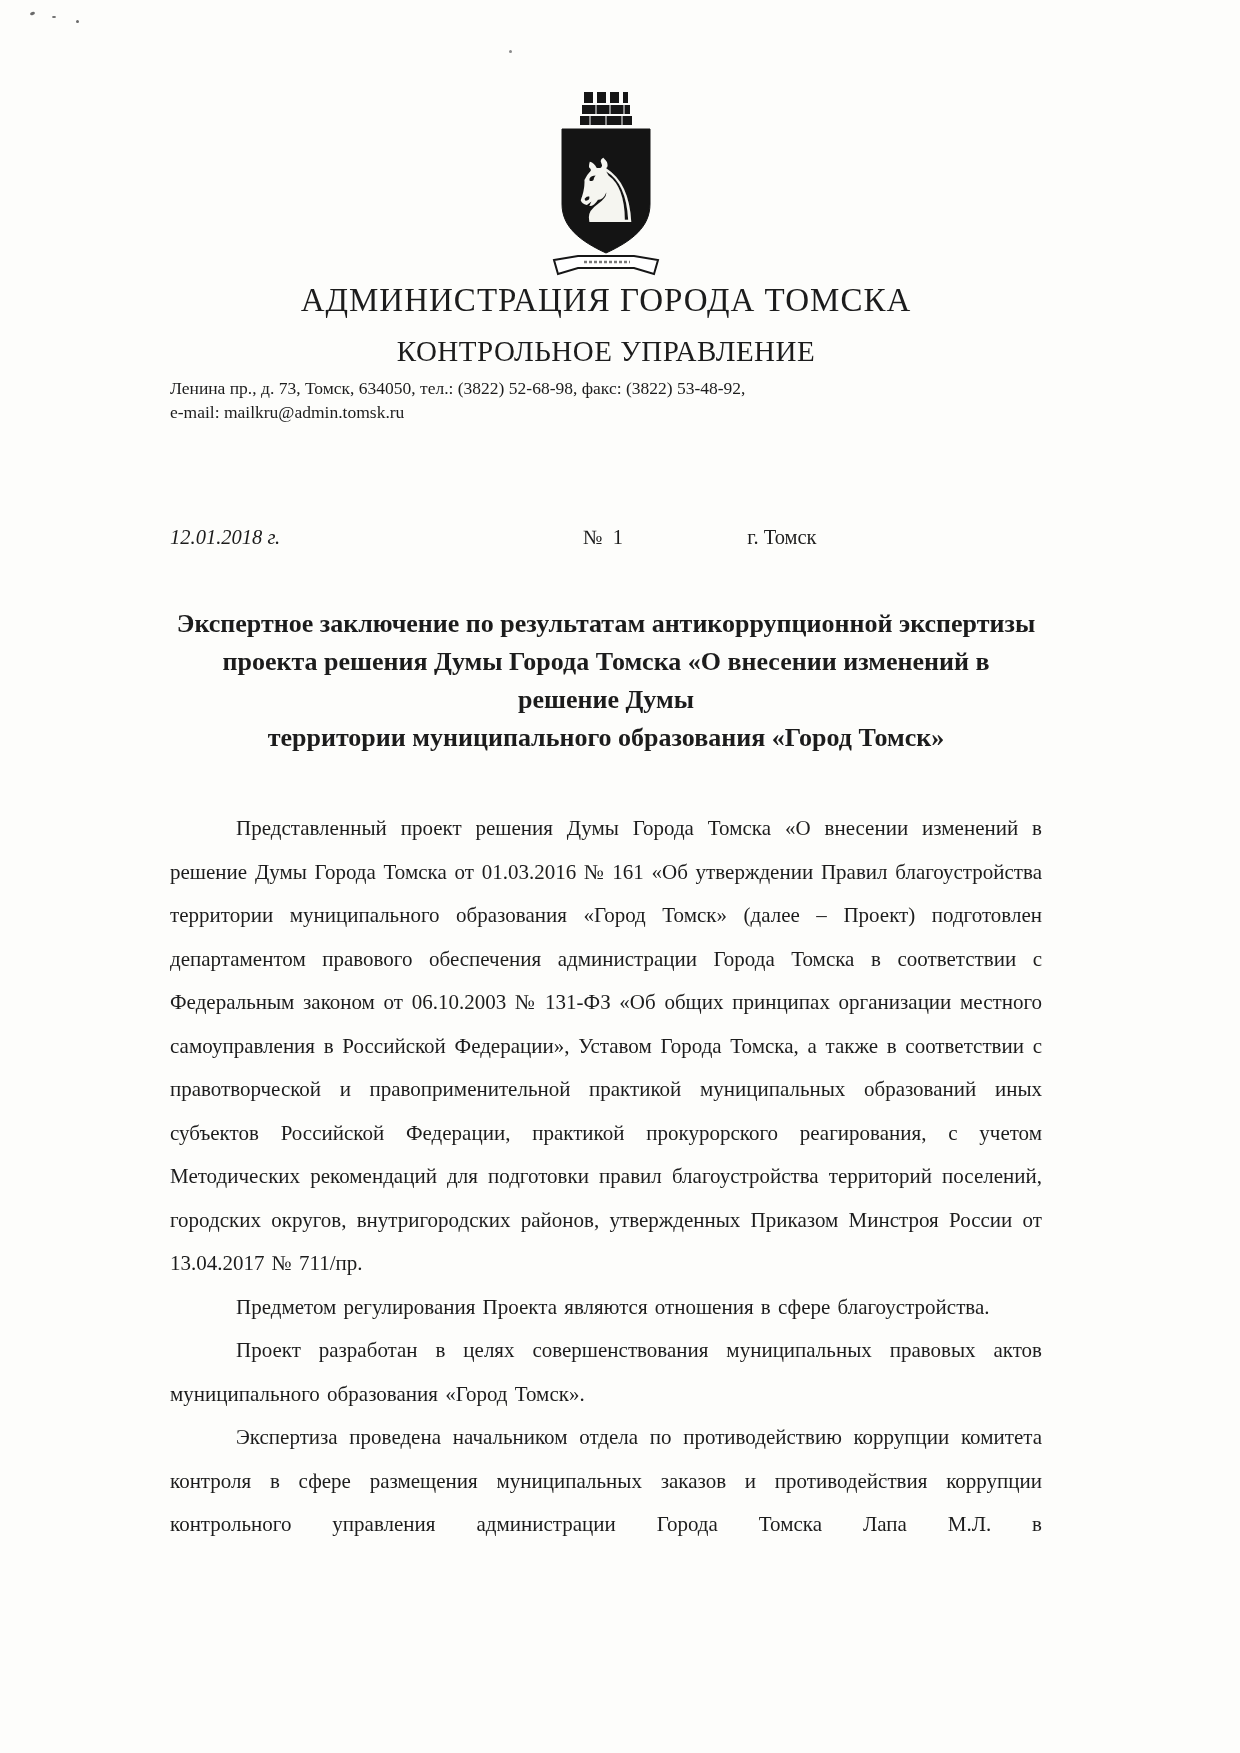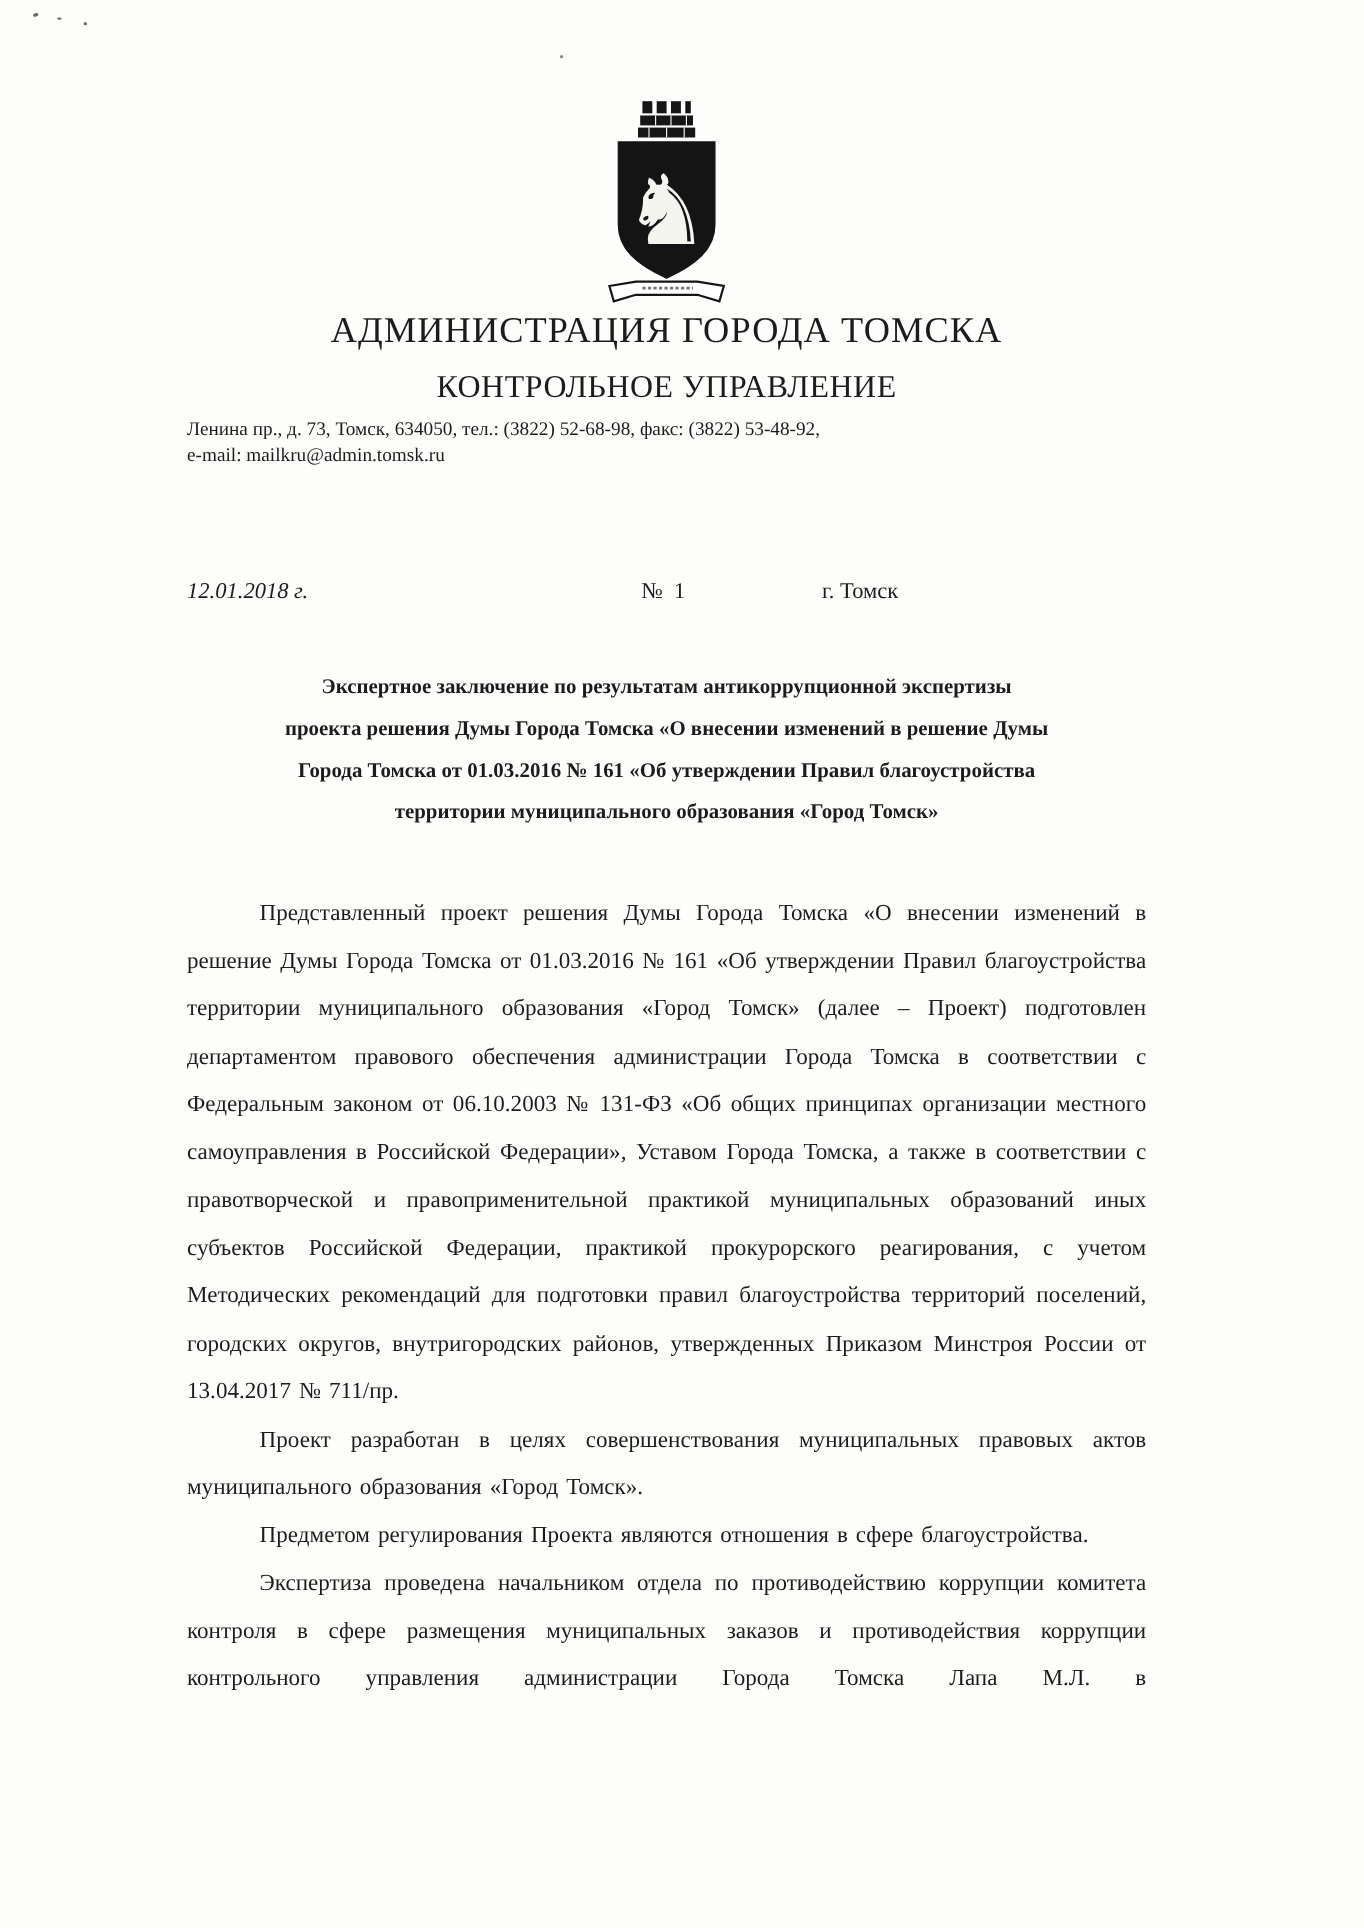--- a/index.html
+++ b/index.html
@@ -57,21 +57,21 @@
     font-size: 20.5px;
   }
   .meta-row .m-left  { flex: 1; text-align: left; font-style: italic; }
   .meta-row .m-center{ flex: 1; text-align: center; white-space: pre; }
   .meta-row .m-right { flex: 1; text-align: left; padding-right: 6px; }
 
   .doc-title {
     margin-top: 56px;
     text-align: center;
     font-weight: bold;
-    font-size: 19px;
+    font-size: 26px;
     line-height: 38px;
   }
 
   .body-text {
     margin-top: 50px;
     font-size: 21px;
     line-height: 43.5px;
     text-align: justify;
     word-spacing: 2px;
   }
@@ -135,25 +135,24 @@
 
     <div class="meta-row">
       <span class="m-left">12.01.2018 г.</span>
       <span class="m-center">№  1</span>
       <span class="m-right">г. Томск</span>
     </div>
 
     <div class="doc-title">
       <div>Экспертное заключение по результатам антикоррупционной экспертизы</div>
       <div>проекта решения Думы Города Томска «О внесении изменений в решение Думы</div>
-      <div>Города Томска от 01.03.2016 № 161 «Об утверждении Правил благоустройства</div>
       <div>территории муниципального образования «Город Томск»</div>
     </div>
 
     <div class="body-text">
       <p>Представленный проект решения Думы Города Томска «О внесении изменений в решение Думы Города Томска от 01.03.2016 № 161 «Об утверждении Правил благоустройства территории муниципального образования «Город Томск» (далее – Проект) подготовлен департаментом правового обеспечения администрации Города Томска в соответствии с Федеральным законом от 06.10.2003 № 131-ФЗ «Об общих принципах организации местного самоуправления в Российской Федерации», Уставом Города Томска, а также в соответствии с правотворческой и правоприменительной практикой муниципальных образований иных субъектов Российской Федерации, практикой прокурорского реагирования, с учетом Методических рекомендаций для подготовки правил благоустройства территорий поселений, городских округов, внутригородских районов, утвержденных Приказом Минстроя России от 13.04.2017 № 711/пр.</p>
+      <p>Предметом регулирования Проекта являются отношения в сфере благоустройства.</p>
       <p>Проект разработан в целях совершенствования муниципальных правовых актов муниципального образования «Город Томск».</p>
-      <p>Предметом регулирования Проекта являются отношения в сфере благоустройства.</p>
       <p class="justify-last">Экспертиза проведена начальником отдела по противодействию коррупции комитета контроля в сфере размещения муниципальных заказов и противодействия коррупции контрольного управления администрации Города Томска Лапа М.Л. в</p>
     </div>
 
   </div>
 </div>
 
 </body></html>

